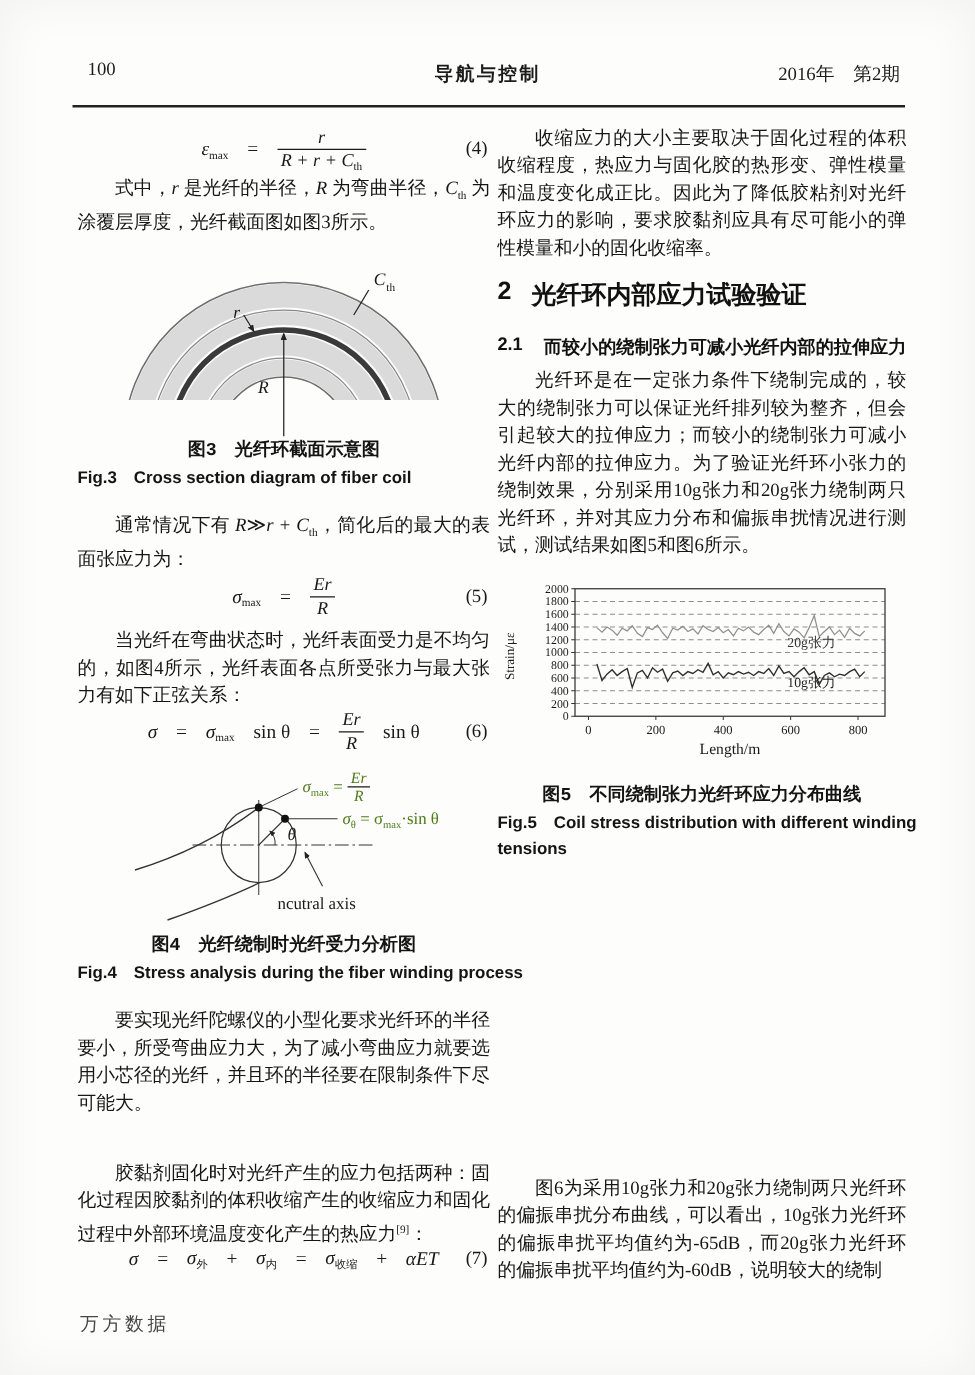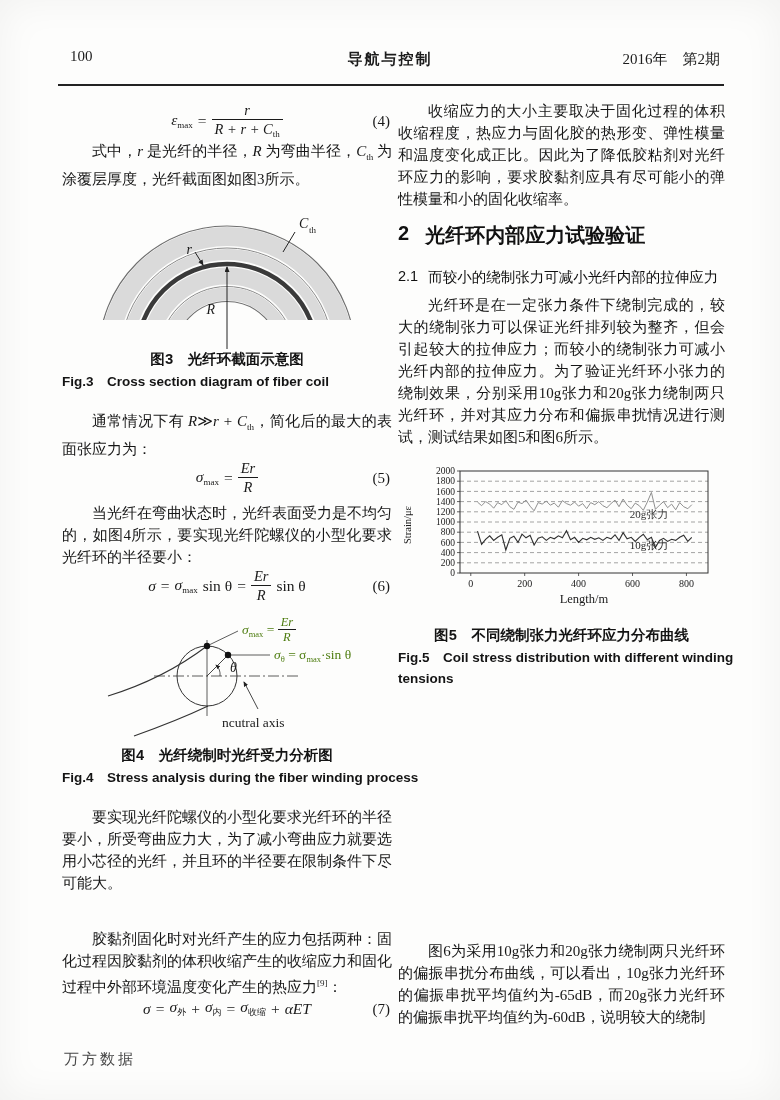--- a/index.html
+++ b/index.html
@@ -12,32 +12,32 @@
   .hdr-rule{position:absolute;left:58px;right:56px;top:84px;border-top:2px solid #222;}
   
   .col{position:absolute;top:96px;}
   #col-left{left:62px;width:330px;height:990px;}
   #col-right{left:398px;width:327px;height:990px;}
   .para{position:absolute;width:100%;font-size:15px;line-height:22px;text-align:justify;
         text-indent:2em;word-break:break-all;color:#161616;}
   sup{font-size:9px;}
   
   .eq-row{position:absolute;width:100%;text-align:center;font-size:15.5px;}
-  .eq-body{display:inline-flex;align-items:center;gap:5px;}
+  .eq-body{display:inline-flex;align-items:center;gap:15px;}
   .eq-row i{font-family:"Liberation Serif",serif;font-style:italic;}
   .eq-row sub{font-size:9px;font-style:normal;vertical-align:-3px;letter-spacing:0;}
   .frac{display:inline-block;vertical-align:middle;text-align:center;font-size:14.5px;}
   .fnum{display:block;line-height:1.15;padding:0 3px;}
   .fden{display:block;border-top:1px solid #1a1a1a;line-height:1.25;padding:0 3px;}
   .eq-tag{position:absolute;right:2px;top:50%;transform:translateY(-50%);font-size:15px;}
   
   .h-big{position:absolute;width:100%;font-family:"Liberation Sans","DejaVu Sans",sans-serif;
          font-weight:bold;font-size:20px;color:#111;display:flex;gap:16px;}
   .h-sub{position:absolute;width:100%;font-family:"Liberation Sans","DejaVu Sans",sans-serif;
-         font-weight:normal;font-size:14.5px;color:#111;display:flex;gap:10px;white-space:nowrap;}
+         font-weight:bold;font-size:14.5px;color:#111;display:flex;gap:10px;white-space:nowrap;justify-content:space-between;}
   
   .cap-zh{position:absolute;width:100%;text-align:center;font-family:Liberation Mono, monospace;
           font-weight:bold;font-size:14.5px;color:#141414;white-space:nowrap;}
   .cap-en{position:absolute;width:100%;text-align:left;font-family:"Liberation Sans","DejaVu Sans",sans-serif;
           font-weight:bold;font-size:13.5px;color:#141414;white-space:nowrap;}
   
   .svg-math{font-family:"Liberation Serif",serif;font-style:italic;font-size:14px;fill:#1a1a1a;}
   .svg-sub{font-family:"Liberation Serif",serif;font-size:9px;fill:#1a1a1a;}
   .svg-serif{font-family:"Liberation Serif",serif;font-size:13.5px;fill:#1a1a1a;}
   .svg-tick{font-family:"Liberation Serif",serif;font-size:10.5px;fill:#1a1a1a;}
@@ -114,21 +114,21 @@
           <span><i>σ</i><sub>max</sub></span>
           <span>=</span>
           <span class="frac">
             <span class="fnum"><i>Er</i></span>
             <span class="fden"><i>R</i></span>
           </span>
         </span>
       <span class="eq-tag">(5)</span>
     </div>
 
-    <div class="para" style="top:406px">当光纤在弯曲状态时，光纤表面受力是不均匀的，如图4所示，要实现光纤陀螺仪的小型化要求光纤环的半径要小：</div>
+    <div class="para" style="top:406px">当光纤在弯曲状态时，光纤表面受力是不均匀的，如图4所示，光纤表面各点所受张力与最大张力有如下正弦关系：</div>
 
     <div class="eq-row" style="top:472px">
       <span class="eq-body">
           <i>σ</i>
           <span>=</span>
           <span><i>σ</i><sub>max</sub></span>
           <span>sin θ</span>
           <span>=</span>
           <span class="frac">
             <span class="fnum"><i>Er</i></span>

